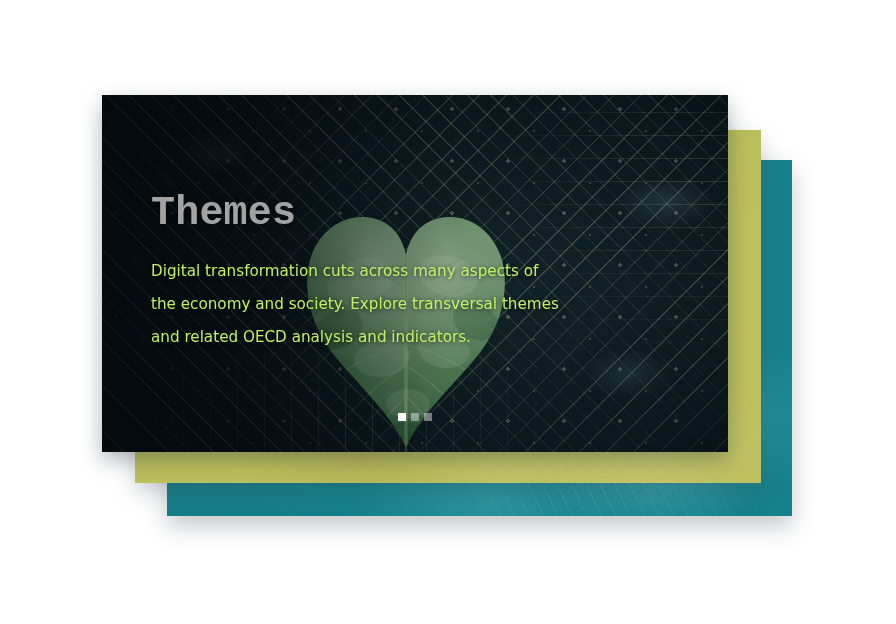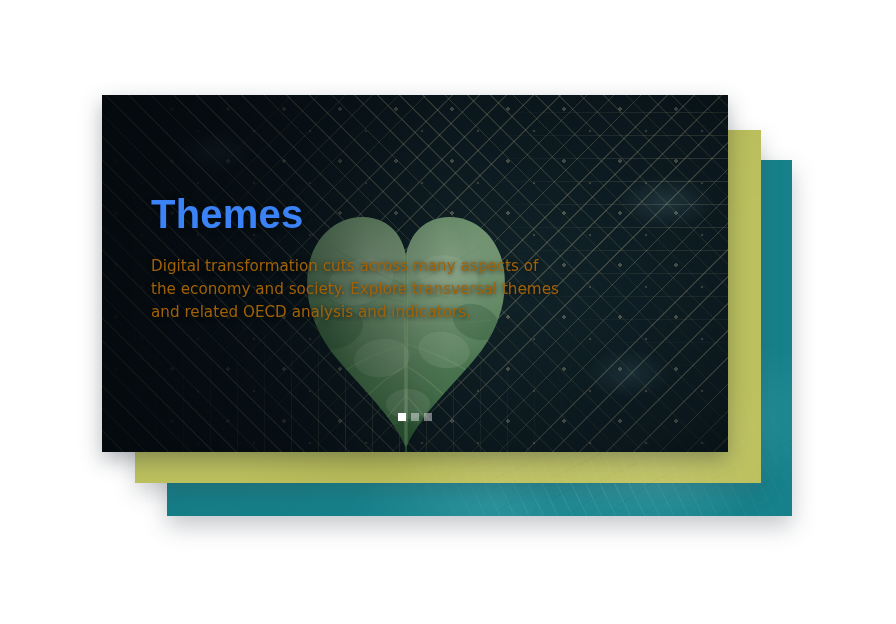--- a/index.html
+++ b/index.html
@@ -190,34 +190,34 @@
   }
 
   
   #hero-copy {
     position: absolute;
     left: 49px;
     top: 98px;
     width: 430px;
   }
   #hero-title {
-    font-family: Liberation Sans, sans-serif;
+    font-family: Liberation Mono, monospace;
     font-size: 40px;
     font-weight: 700;
     line-height: 1.05;
-    color: #3b82f6;
+    color: #a3a3a3;
     letter-spacing: 0.2px;
     text-shadow: 0 1px 6px rgba(0,0,0,0.55);
   }
   #hero-desc {
     margin-top: 20px;
     font-family: "DejaVu Sans", "Liberation Sans", sans-serif;
     font-size: 15.2px;
-    line-height: 23px;
-    color: #a16207;
+    line-height: 33px;
+    color: #bef264;
     text-shadow: 0 1px 5px rgba(0,0,0,0.70);
     width: 415px;
   }
 
   
   #carousel-dots {
     position: absolute;
     left: 0;
     right: 0;
     top: 318px;

